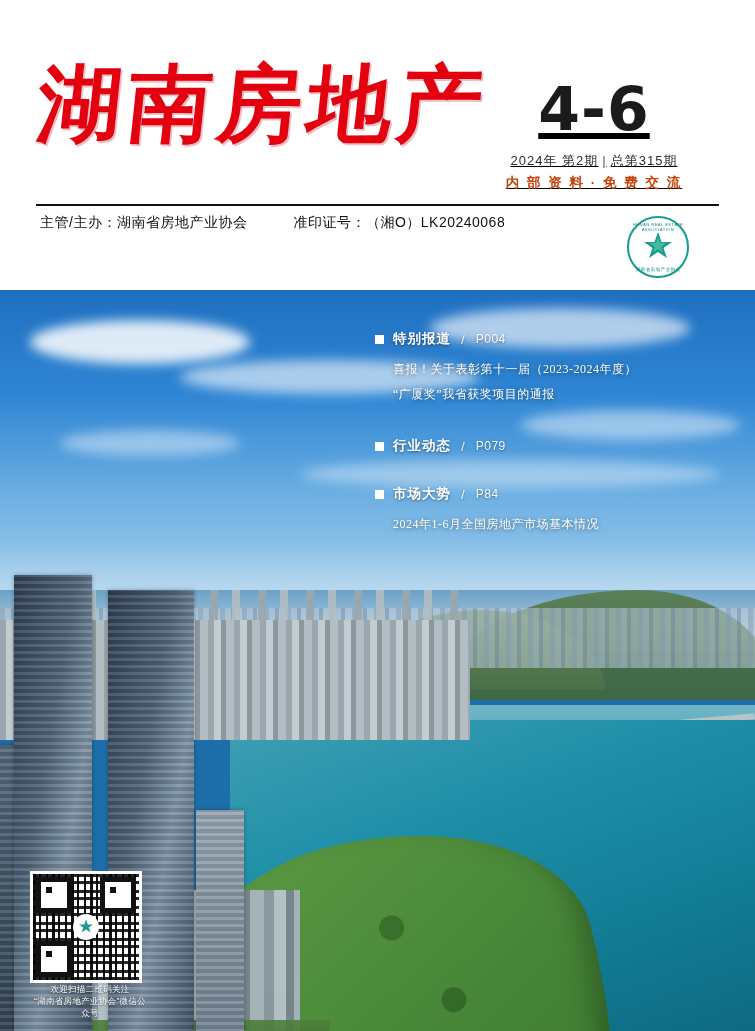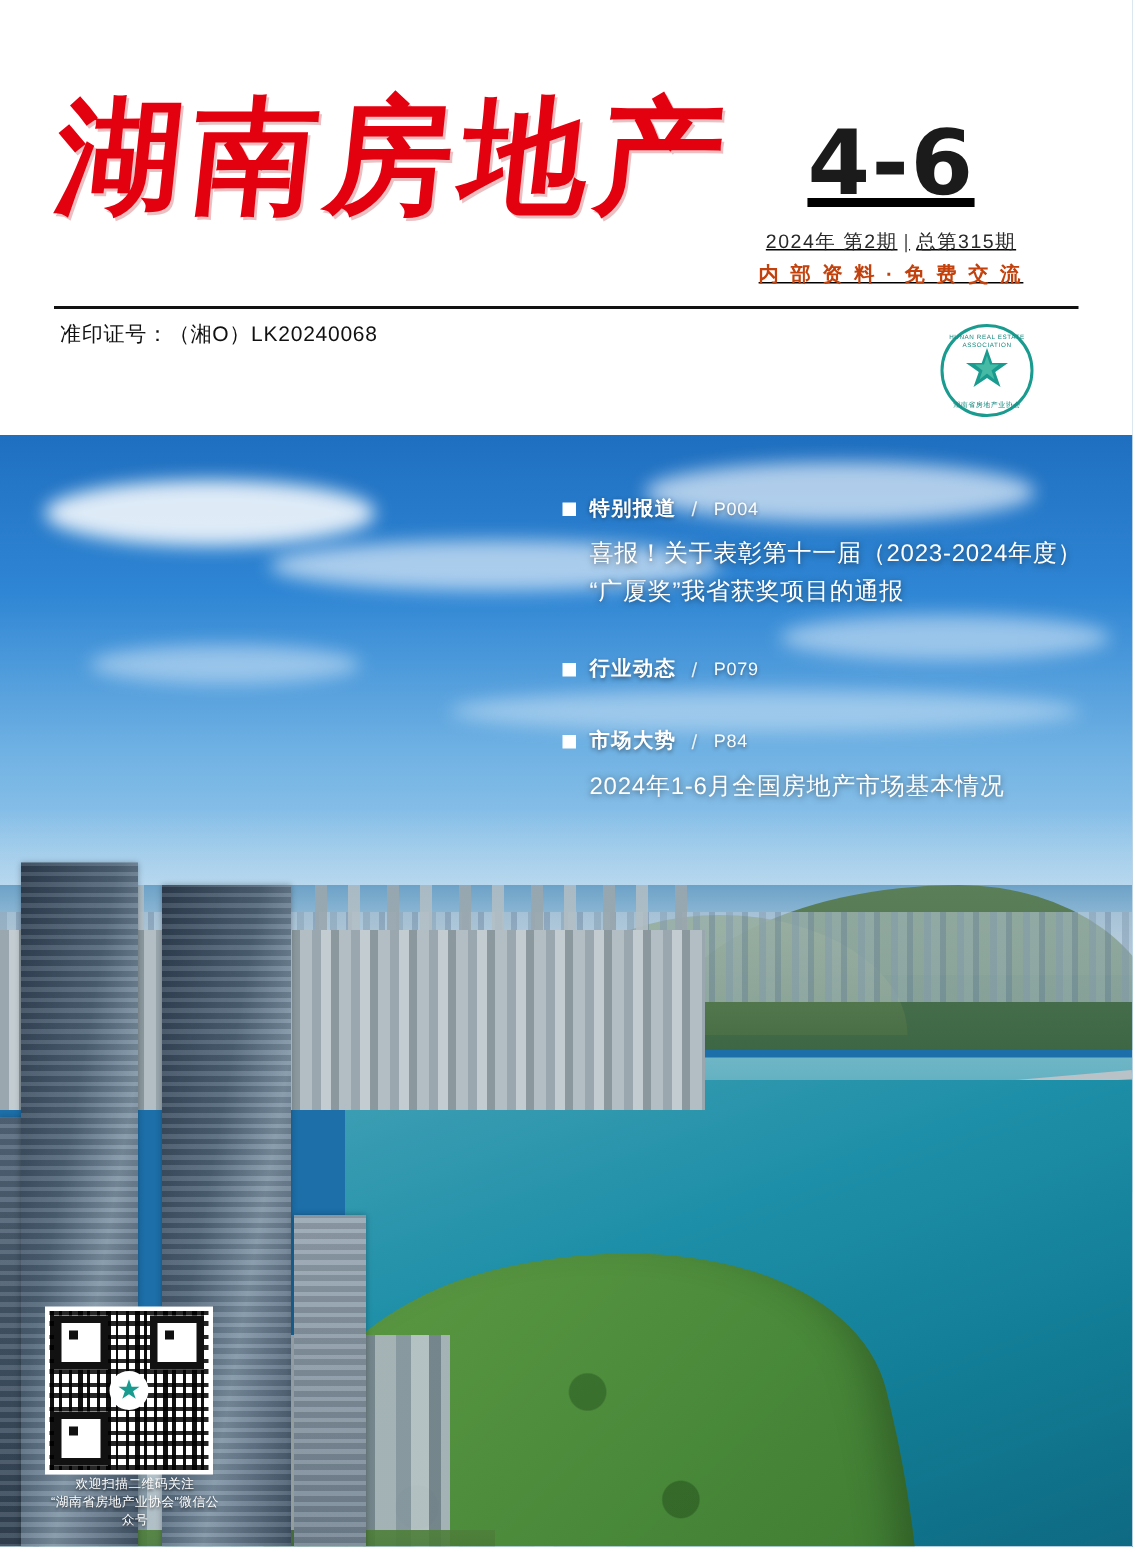--- a/index.html
+++ b/index.html
@@ -353,26 +353,27 @@
     display: inline-block;
     width: 9px;
     height: 9px;
     background: #ffffff;
     flex: 0 0 auto;
   }
   .toc-head .cat { font-weight: bold; }
   .toc-head .slash { opacity: .85; margin: 0 1px; }
   .toc-head .page { font-size: 12px; opacity: .95; letter-spacing: 0.5px; }
   .toc-line {
-    font-size: 16px;
+    font-size: 12px;
     line-height: 25px;
     letter-spacing: 0.5px;
     padding-left: 18px;
     text-shadow: 0 1px 4px rgba(0,0,0,0.5);
     white-space: nowrap;
+    font-family: Liberation Serif, serif;
   }
 
   
   .qr-block {
     position: absolute;
     left: 30px;
     bottom: 12px;
     width: 120px;
     text-align: center;
   }
@@ -445,20 +446,21 @@
       <div class="issue-num">4-6</div>
       <div class="issue-meta">
         <span>2024年 第2期</span><span class="sep">|</span><span>总第315期</span>
       </div>
       <div class="issue-note">内 部 资 料 · 免 费 交 流</div>
     </div>
 
     <div class="rule"></div>
 
     <div class="imprint">
+      <div class="item">主管/主办：湖南省房地产业协会</div>
       <div class="item">准印证号：（湘O）LK20240068</div>
     </div>
 
     <div class="assoc-logo">
       <div class="ring"></div>
       <div class="ring-txt-top">HUNAN REAL ESTATE ASSOCIATION</div>
       <div class="ring-txt-bot">湖南省房地产业协会</div>
       <svg class="star" viewBox="0 0 40 40">
         <g fill="#1a9b8f">
           <path d="M20 5 L23.5 15 L34 15 L25.5 21 L29 31 L20 25 L11 31 L14.5 21 L6 15 L16.5 15 Z"></path>

